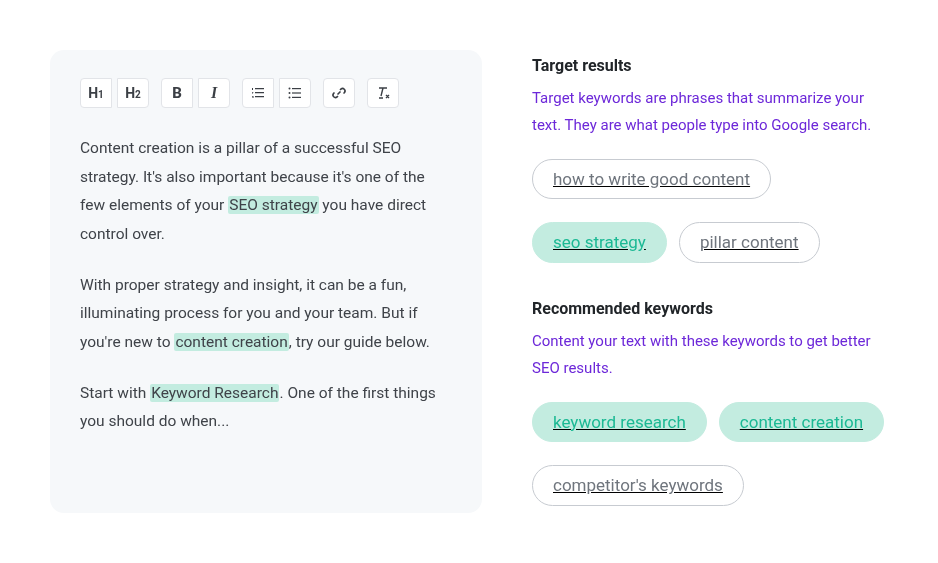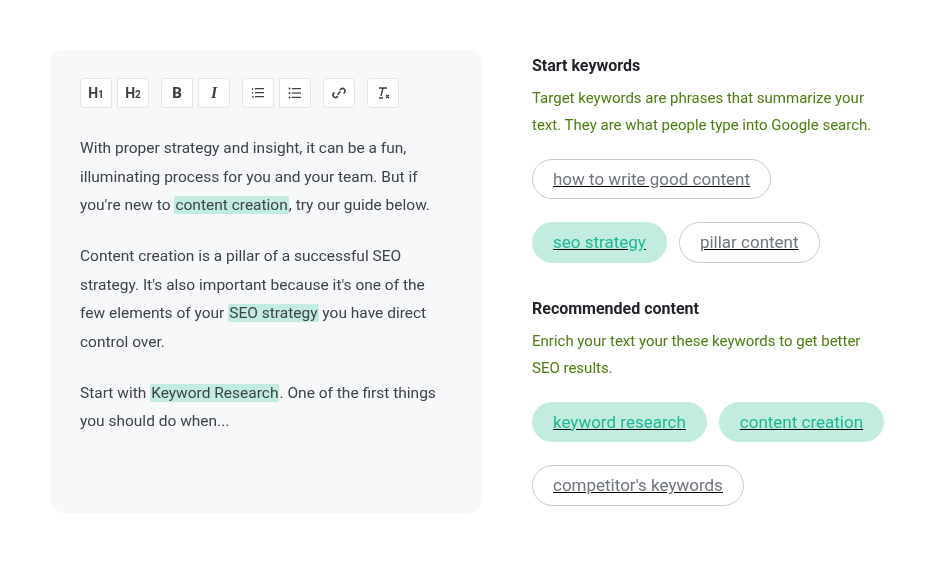--- a/index.html
+++ b/index.html
@@ -67,21 +67,21 @@
   .section { margin-bottom: 36px; }
   .section-title {
     font-size: 16px;
     font-weight: 700;
     color: #212529;
     margin-bottom: 10px;
   }
   .section-desc {
     font-size: 15px;
     line-height: 1.8;
-    color: #4d7c0f;
+    color: #6d28d9;
     margin-bottom: 20px;
   }
   .pills {
     display: flex;
     flex-wrap: wrap;
     gap: 23px 12px;
     text-decoration: underline;
   }
   .pill {
     border-radius: 999px;
@@ -151,46 +151,46 @@
       <div class="tool-btn">
         <svg viewBox="0 0 16 16" fill="none" stroke="currentColor" stroke-width="1.4">
             <path d="M4 3h8M8 3l-2 8M4 13h4M11 10l3 3M14 10l-3 3"></path>
           </svg>
       </div>
     </div>
   </div>
 
   <div class="editor-content">
     <p>
-      <span>With proper strategy and insight, it can be a fun, illuminating process for you and your team. But if you're new to </span><span class="hl">content creation</span><span>, try our guide below.</span>
+      <span>Content creation is a pillar of a successful SEO strategy. It's also important because it's one of the few elements of your </span><span class="hl">SEO strategy</span><span> you have direct control over.</span>
     </p>
     <p>
-      <span>Content creation is a pillar of a successful SEO strategy. It's also important because it's one of the few elements of your </span><span class="hl">SEO strategy</span><span> you have direct control over.</span>
+      <span>With proper strategy and insight, it can be a fun, illuminating process for you and your team. But if you're new to </span><span class="hl">content creation</span><span>, try our guide below.</span>
     </p>
     <p>
       <span>Start with </span><span class="hl">Keyword Research</span><span>. One of the first things you should do when...</span>
     </p>
   </div>
 </div>
 
 <div class="sidebar">
 
   <div class="section">
-    <div class="section-title">Start keywords</div>
+    <div class="section-title">Target results</div>
     <div class="section-desc">Target keywords are phrases that summarize your text. They are what people type into Google search.</div>
     <div class="pills">
       <div class="pill pill-outline">how to write good content</div>
       <div class="pill pill-active">seo strategy</div>
       <div class="pill pill-outline">pillar content</div>
     </div>
   </div>
 
   <div class="section">
-    <div class="section-title">Recommended content</div>
-    <div class="section-desc">Enrich your text your these keywords to get better SEO results.</div>
+    <div class="section-title">Recommended keywords</div>
+    <div class="section-desc">Content your text with these keywords to get better SEO results.</div>
     <div class="pills">
       <div class="pill pill-active">keyword research</div>
       <div class="pill pill-active">content creation</div>
       <div class="pill pill-outline">competitor's keywords</div>
     </div>
   </div>
 
 </div>
 
 </body></html>

